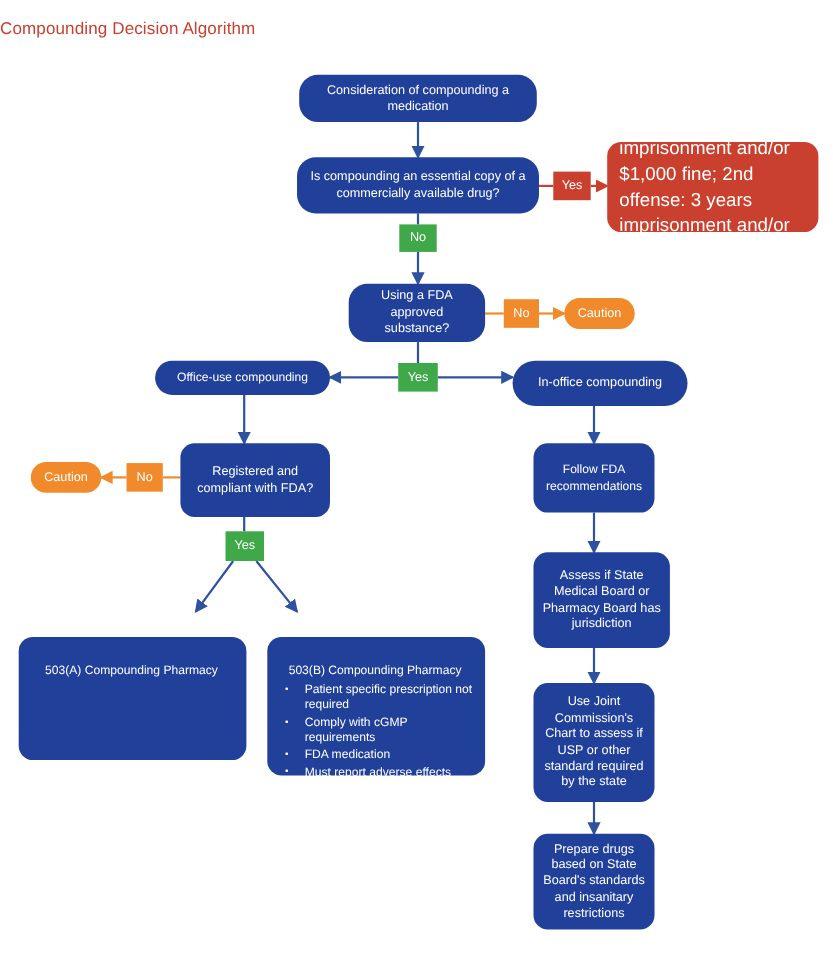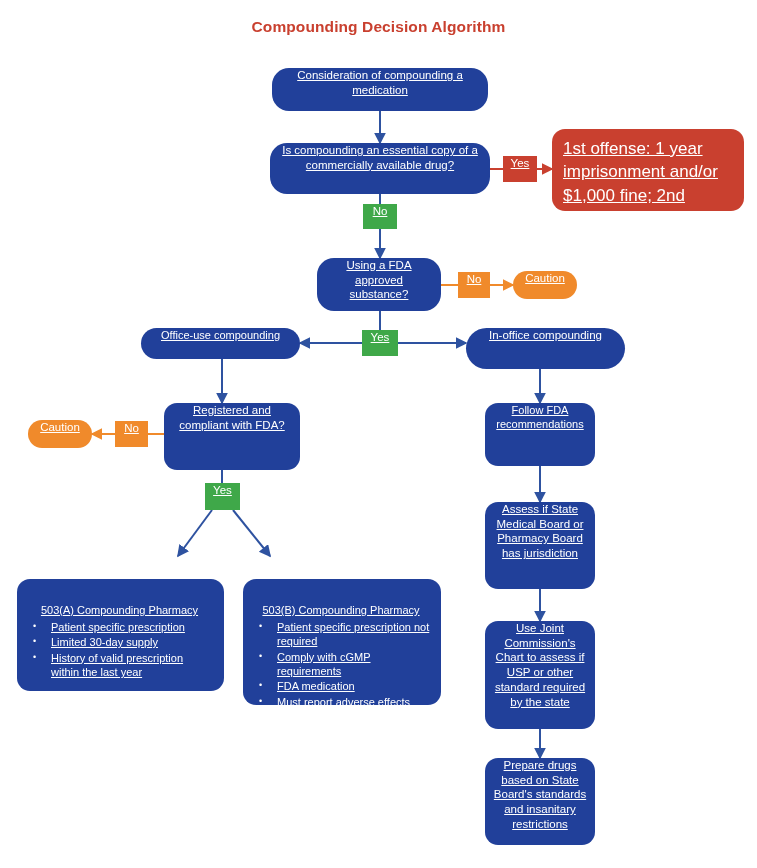--- a/index.html
+++ b/index.html
@@ -25,37 +25,35 @@
     width: 757px;
     height: 868px;
     pointer-events: none;
   }
 
   .title {
     position: absolute;
     left: 0;
     top: 18px;
     width: 757px;
-    text-align: center;
     font-size: 15.5px;
-    font-weight: bold;
+    font-weight: normal;
     color: #C9402F;
     letter-spacing: 0.1px;
   }
 
   .node {
     position: absolute;
     box-sizing: border-box;
     display: flex;
-    align-items: flex-start;
+    align-items: center;
     justify-content: center;
     color: #ffffff;
     text-align: center;
     line-height: 1.28;
-    text-decoration: underline;
   }
   .node-blue  { background: #21409A; }
   .node-red   { background: #C9402F; }
   .node-green { background: #3FA849; }
   .node-orange{ background: #F08A2B; }
   .r-md   { border-radius: 13px; }
   .r-lg   { border-radius: 17px; }
   .r-pill { border-radius: 999px; }
   .r-none { border-radius: 0; }
 
@@ -204,42 +202,37 @@
   <div class="node node-orange r-pill" style="left:28px; top:420px; width:64px; height:28px; font-size:11.5px;">
     <span>Caution</span>
   </div>
 
   <div class="node node-green r-none lbl" style="left:205px; top:483px; width:35px; height:27px;">
     <span>Yes</span>
   </div>
 
   <div class="node node-blue r-md listbox" style="left:17px; top:559px; width:207px; height:112px; font-size:11px;">
     <span class="lb-title">503(A) Compounding Pharmacy</span>
-    <ul>
-      <li>Patient specific prescription</li>
-      <li>Limited 30-day supply</li>
-      <li>History of valid prescription within the last year</li>
-    </ul>
   </div>
 
   <div class="node node-blue r-md listbox" style="left:243px; top:559px; width:198px; height:126px; font-size:11px;">
     <span class="lb-title">503(B) Compounding Pharmacy</span>
     <ul>
       <li>Patient specific prescription not required</li>
       <li>Comply with cGMP requirements</li>
       <li>FDA medication</li>
       <li>Must report adverse effects</li>
     </ul>
   </div>
 
   <div class="node node-blue r-md" style="left:485px; top:403px; width:110px; height:63px; font-size:11px; padding:0 8px;">
     <span>Follow FDA recommendations</span>
   </div>
 
-  <div class="node node-blue r-md" style="left:485px; top:502px; width:110px; height:87px; font-size:11.5px; padding:0 7px;">
+  <div class="node node-blue r-md" style="left:485px; top:502px; width:124px; height:87px; font-size:11.5px; padding:0 7px;">
     <span>Assess if State Medical Board or Pharmacy Board has jurisdiction</span>
   </div>
 
   <div class="node node-blue r-md" style="left:485px; top:758px; width:110px; height:87px; font-size:11.5px; padding:0 7px;">
     <span>Prepare drugs based on State Board's standards and insanitary restrictions</span>
   </div>
 
   <div class="node node-blue r-md" style="left:485px; top:621px; width:110px; height:108px; font-size:11.5px; padding:0 7px;">
     <span>Use Joint Commission's Chart to assess if USP or other standard required by the state</span>
   </div>

